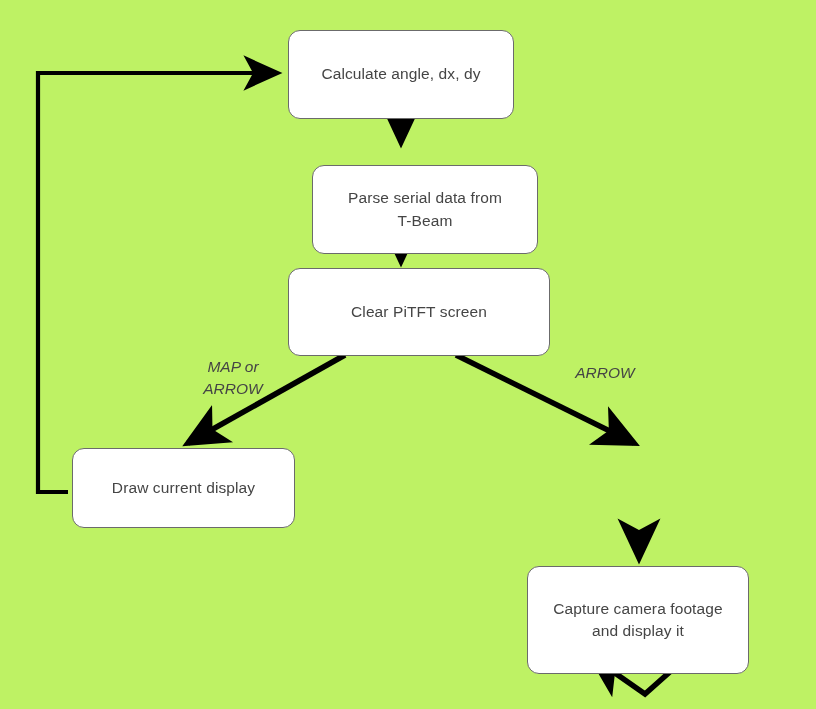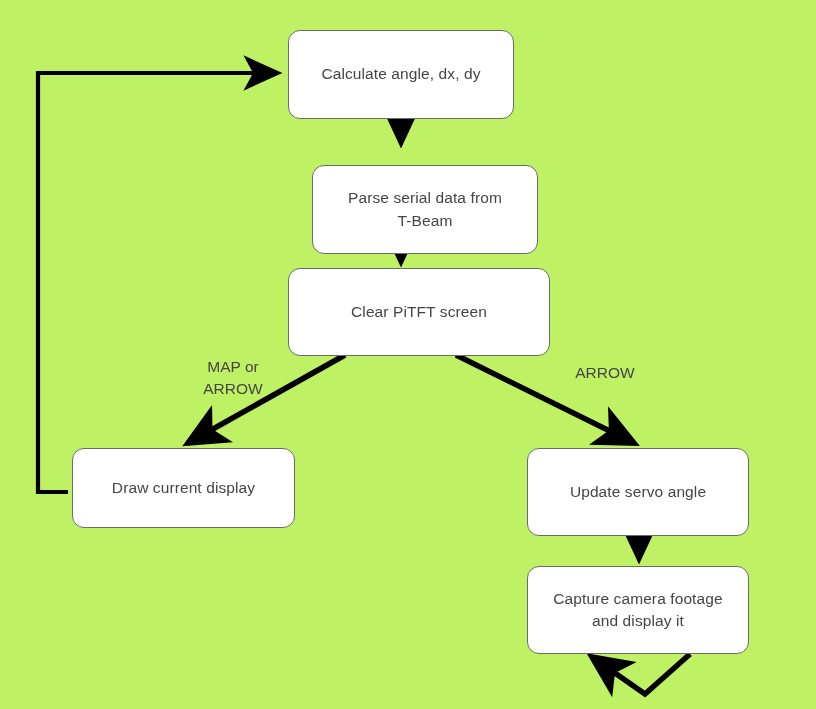--- a/index.html
+++ b/index.html
@@ -41,20 +41,21 @@
     letter-spacing: 0.1px;
     white-space: pre-line;
   }
   .edge-label {
     position: absolute;
     color: #454545;
     font-size: 15.5px;
     line-height: 1.45;
     text-align: center;
     white-space: pre-line;
+    font-style: italic;
   }
 </style>
 </head>
 <body>
 
 <div id="canvas">
 
   <svg id="edges" viewBox="0 0 816 709" xmlns="http://www.w3.org/2000/svg">
     <defs>
       <marker id="arrowThick" markerWidth="9" markerHeight="9" refX="7.2" refY="4.5" orient="auto" markerUnits="strokeWidth">
@@ -90,25 +91,22 @@
   </div>
 
   <div class="node" style="left:288px; top:268px; width:262px; height:88px;">
     <span>Clear PiTFT screen</span>
   </div>
 
   <div class="node" style="left:72px; top:448px; width:223px; height:80px;text-align:center;">
     <span>Draw current display</span>
   </div>
 
-  <div class="node" style="left:527px; top:448px; width:222px; height:88px;">
-    <span>Update servo angle</span>
-  </div>
 
-  <div class="node" style="left:527px; top:566px; width:222px; height:88px;">
+  <div class="node" style="left:527px; top:566px; width:222px; height:108px;">
     <span>Capture camera footage
 and display it</span>
   </div>
 
   <div class="edge-label" style="left:168px; top:356px; width:130px;">MAP or
 ARROW</div>
 
   <div class="edge-label" style="left:540px; top:362px; width:130px;">ARROW</div>
 
 </div>

